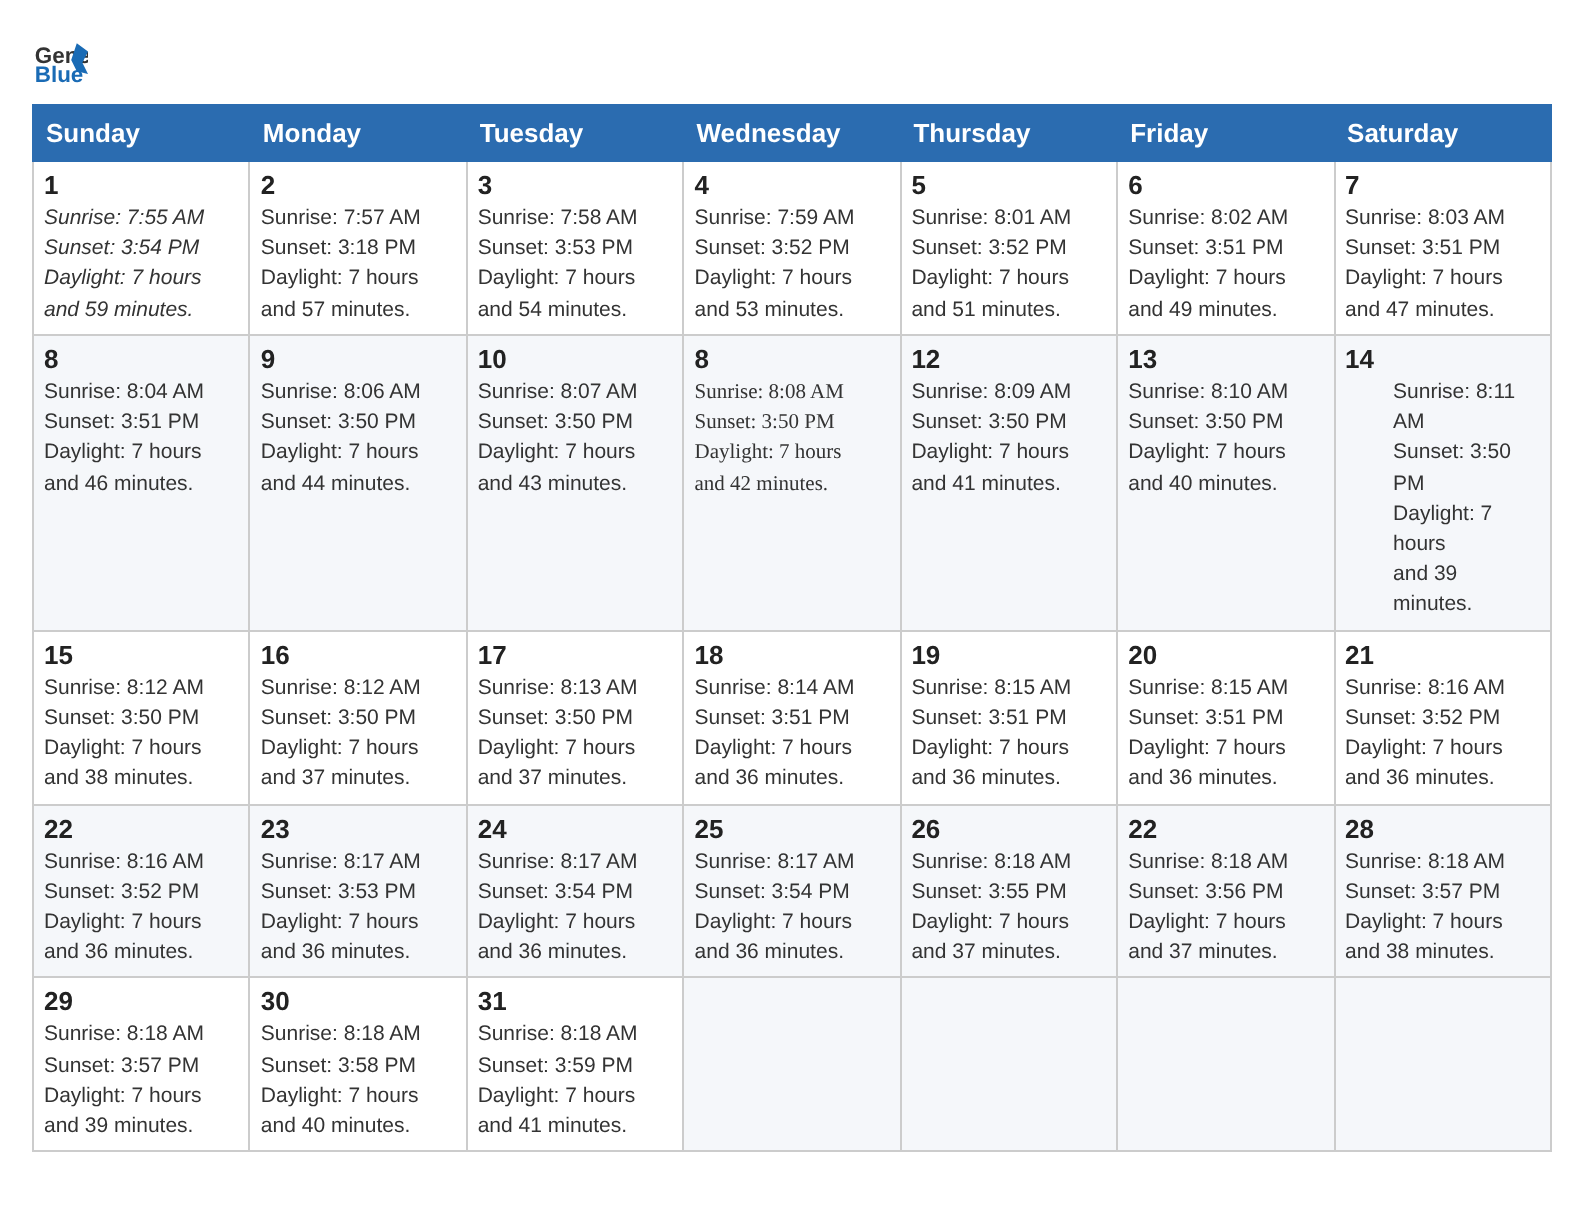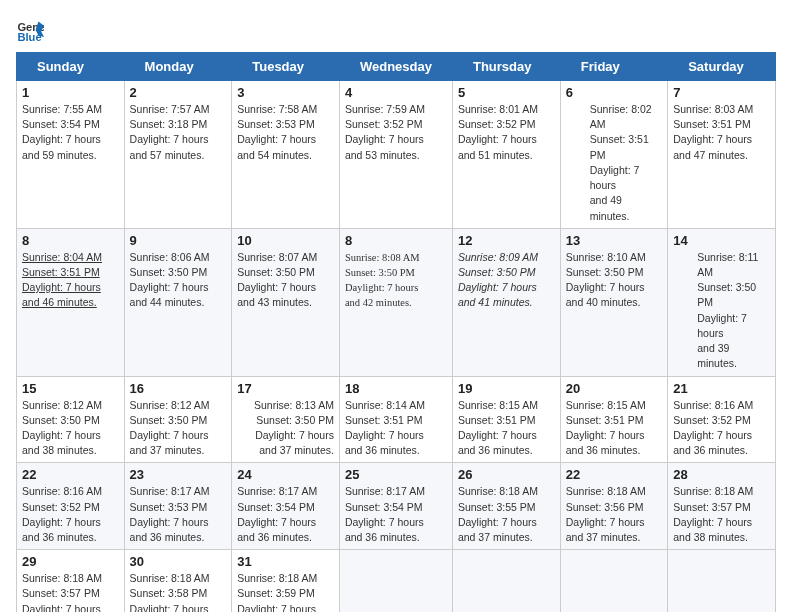--- a/index.html
+++ b/index.html
@@ -38,21 +38,21 @@
       color: #555;
     }
     .calendar {
       width: 100%;
       border-collapse: collapse;
       font-size: 11px;
     }
     .calendar thead tr th {
       background-color: #2b6cb0;
       color: white;
-      padding: 6px 20px;
+      padding: 6px 6px;
       text-align: left;
       font-size: 13px;
       font-weight: bold;
       border: 1px solid #2b6cb0;
     }
     .calendar tbody tr td {
       border: 1px solid #ccc;
       vertical-align: top;
       padding: 4px 5px;
       width: 108px;
@@ -109,21 +109,21 @@
         <th>Wednesday</th>
         <th>Thursday</th>
         <th>Friday</th>
         <th>Saturday</th>
       </tr>
     </thead>
     <tbody id="calendar-body">
     <tr>
           <td>
             <span class="day-number">1</span>
-            <div class="day-info" style="white-space: pre-line;">Sunrise: 7:55 AM
+            <div class="day-info" style="white-space: pre-line; font-style: italic;">Sunrise: 7:55 AM
 Sunset: 3:54 PM
 Daylight: 7 hours
 and 59 minutes.</div>
           </td>
           <td>
             <span class="day-number">2</span>
             <div class="day-info" style="white-space: pre-line;">Sunrise: 7:57 AM
 Sunset: 3:18 PM
 Daylight: 7 hours
 and 57 minutes.</div>
@@ -144,37 +144,37 @@
           </td>
           <td>
             <span class="day-number">5</span>
             <div class="day-info" style="white-space: pre-line;">Sunrise: 8:01 AM
 Sunset: 3:52 PM
 Daylight: 7 hours
 and 51 minutes.</div>
           </td>
           <td>
             <span class="day-number">6</span>
-            <div class="day-info" style="white-space: pre-line; margin-left: 24px;">Sunrise: 8:02 AM
+            <div class="day-info" style="white-space: pre-line;">Sunrise: 8:02 AM
 Sunset: 3:51 PM
 Daylight: 7 hours
 and 49 minutes.</div>
           </td>
           <td>
             <span class="day-number">7</span>
             <div class="day-info" style="white-space: pre-line;">Sunrise: 8:03 AM
 Sunset: 3:51 PM
 Daylight: 7 hours
 and 47 minutes.</div>
           </td>
         </tr>
         <tr>
           <td>
             <span class="day-number">8</span>
-            <div class="day-info" style="white-space: pre-line; text-decoration: underline;">Sunrise: 8:04 AM
+            <div class="day-info" style="white-space: pre-line;">Sunrise: 8:04 AM
 Sunset: 3:51 PM
 Daylight: 7 hours
 and 46 minutes.</div>
           </td>
           <td>
             <span class="day-number">9</span>
             <div class="day-info" style="white-space: pre-line;">Sunrise: 8:06 AM
 Sunset: 3:50 PM
 Daylight: 7 hours
 and 44 minutes.</div>
@@ -188,21 +188,21 @@
           </td>
           <td>
             <span class="day-number">8</span>
             <div class="day-info" style="white-space: pre-line; font-family: Liberation Serif, serif;">Sunrise: 8:08 AM
 Sunset: 3:50 PM
 Daylight: 7 hours
 and 42 minutes.</div>
           </td>
           <td>
             <span class="day-number">12</span>
-            <div class="day-info" style="white-space: pre-line; font-style: italic;">Sunrise: 8:09 AM
+            <div class="day-info" style="white-space: pre-line;">Sunrise: 8:09 AM
 Sunset: 3:50 PM
 Daylight: 7 hours
 and 41 minutes.</div>
           </td>
           <td>
             <span class="day-number">13</span>
             <div class="day-info" style="white-space: pre-line;">Sunrise: 8:10 AM
 Sunset: 3:50 PM
 Daylight: 7 hours
 and 40 minutes.</div>
@@ -225,21 +225,21 @@
           </td>
           <td>
             <span class="day-number">16</span>
             <div class="day-info" style="white-space: pre-line;">Sunrise: 8:12 AM
 Sunset: 3:50 PM
 Daylight: 7 hours
 and 37 minutes.</div>
           </td>
           <td>
             <span class="day-number">17</span>
-            <div class="day-info" style="white-space: pre-line; text-align: right;">Sunrise: 8:13 AM
+            <div class="day-info" style="white-space: pre-line;">Sunrise: 8:13 AM
 Sunset: 3:50 PM
 Daylight: 7 hours
 and 37 minutes.</div>
           </td>
           <td>
             <span class="day-number">18</span>
             <div class="day-info" style="white-space: pre-line;">Sunrise: 8:14 AM
 Sunset: 3:51 PM
 Daylight: 7 hours
 and 36 minutes.</div>

